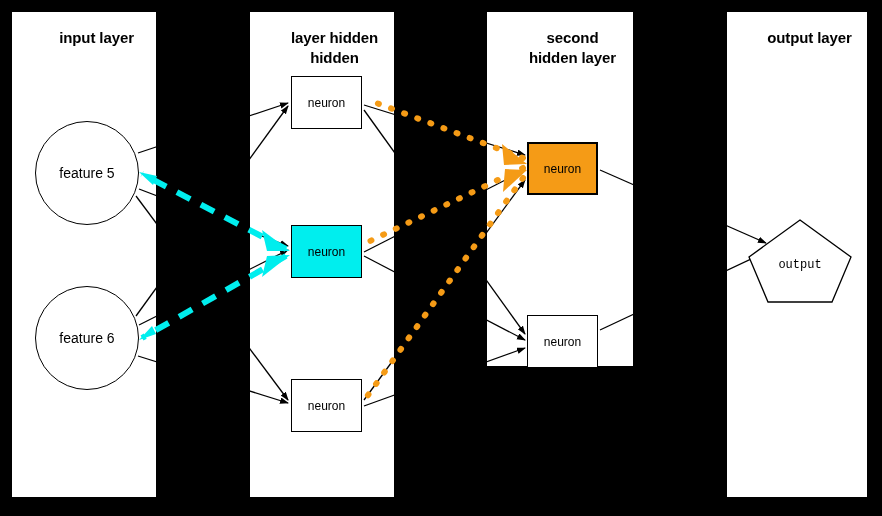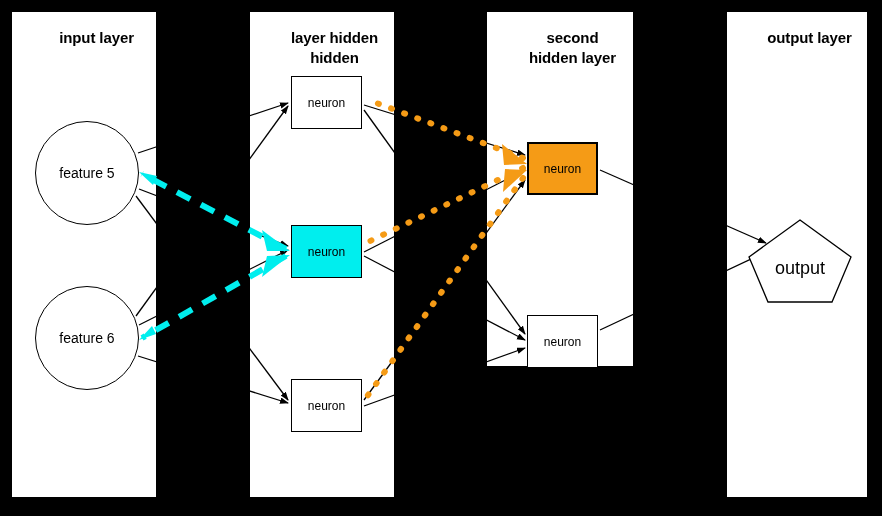--- a/index.html
+++ b/index.html
@@ -63,22 +63,22 @@
     background: #ffffff;
     display: flex;
     align-items: center;
     justify-content: center;
     font-family: "Liberation Sans", sans-serif;
     font-size: 14px;
     color: #000000;
   }
   .pentagon-label {
     position: absolute;
-    font-family: Liberation Sans, sans-serif;
-    font-size: 18px;
+    font-family: Liberation Mono, monospace;
+    font-size: 12px;
     color: #000000;
   }
 </style>
 </head>
 <body>
 
 <div id="stage">
 
   <div class="panel" style="left:12px; top:12px; width:144px; height:485px;">
     <div class="panel-title">input layer</div>

